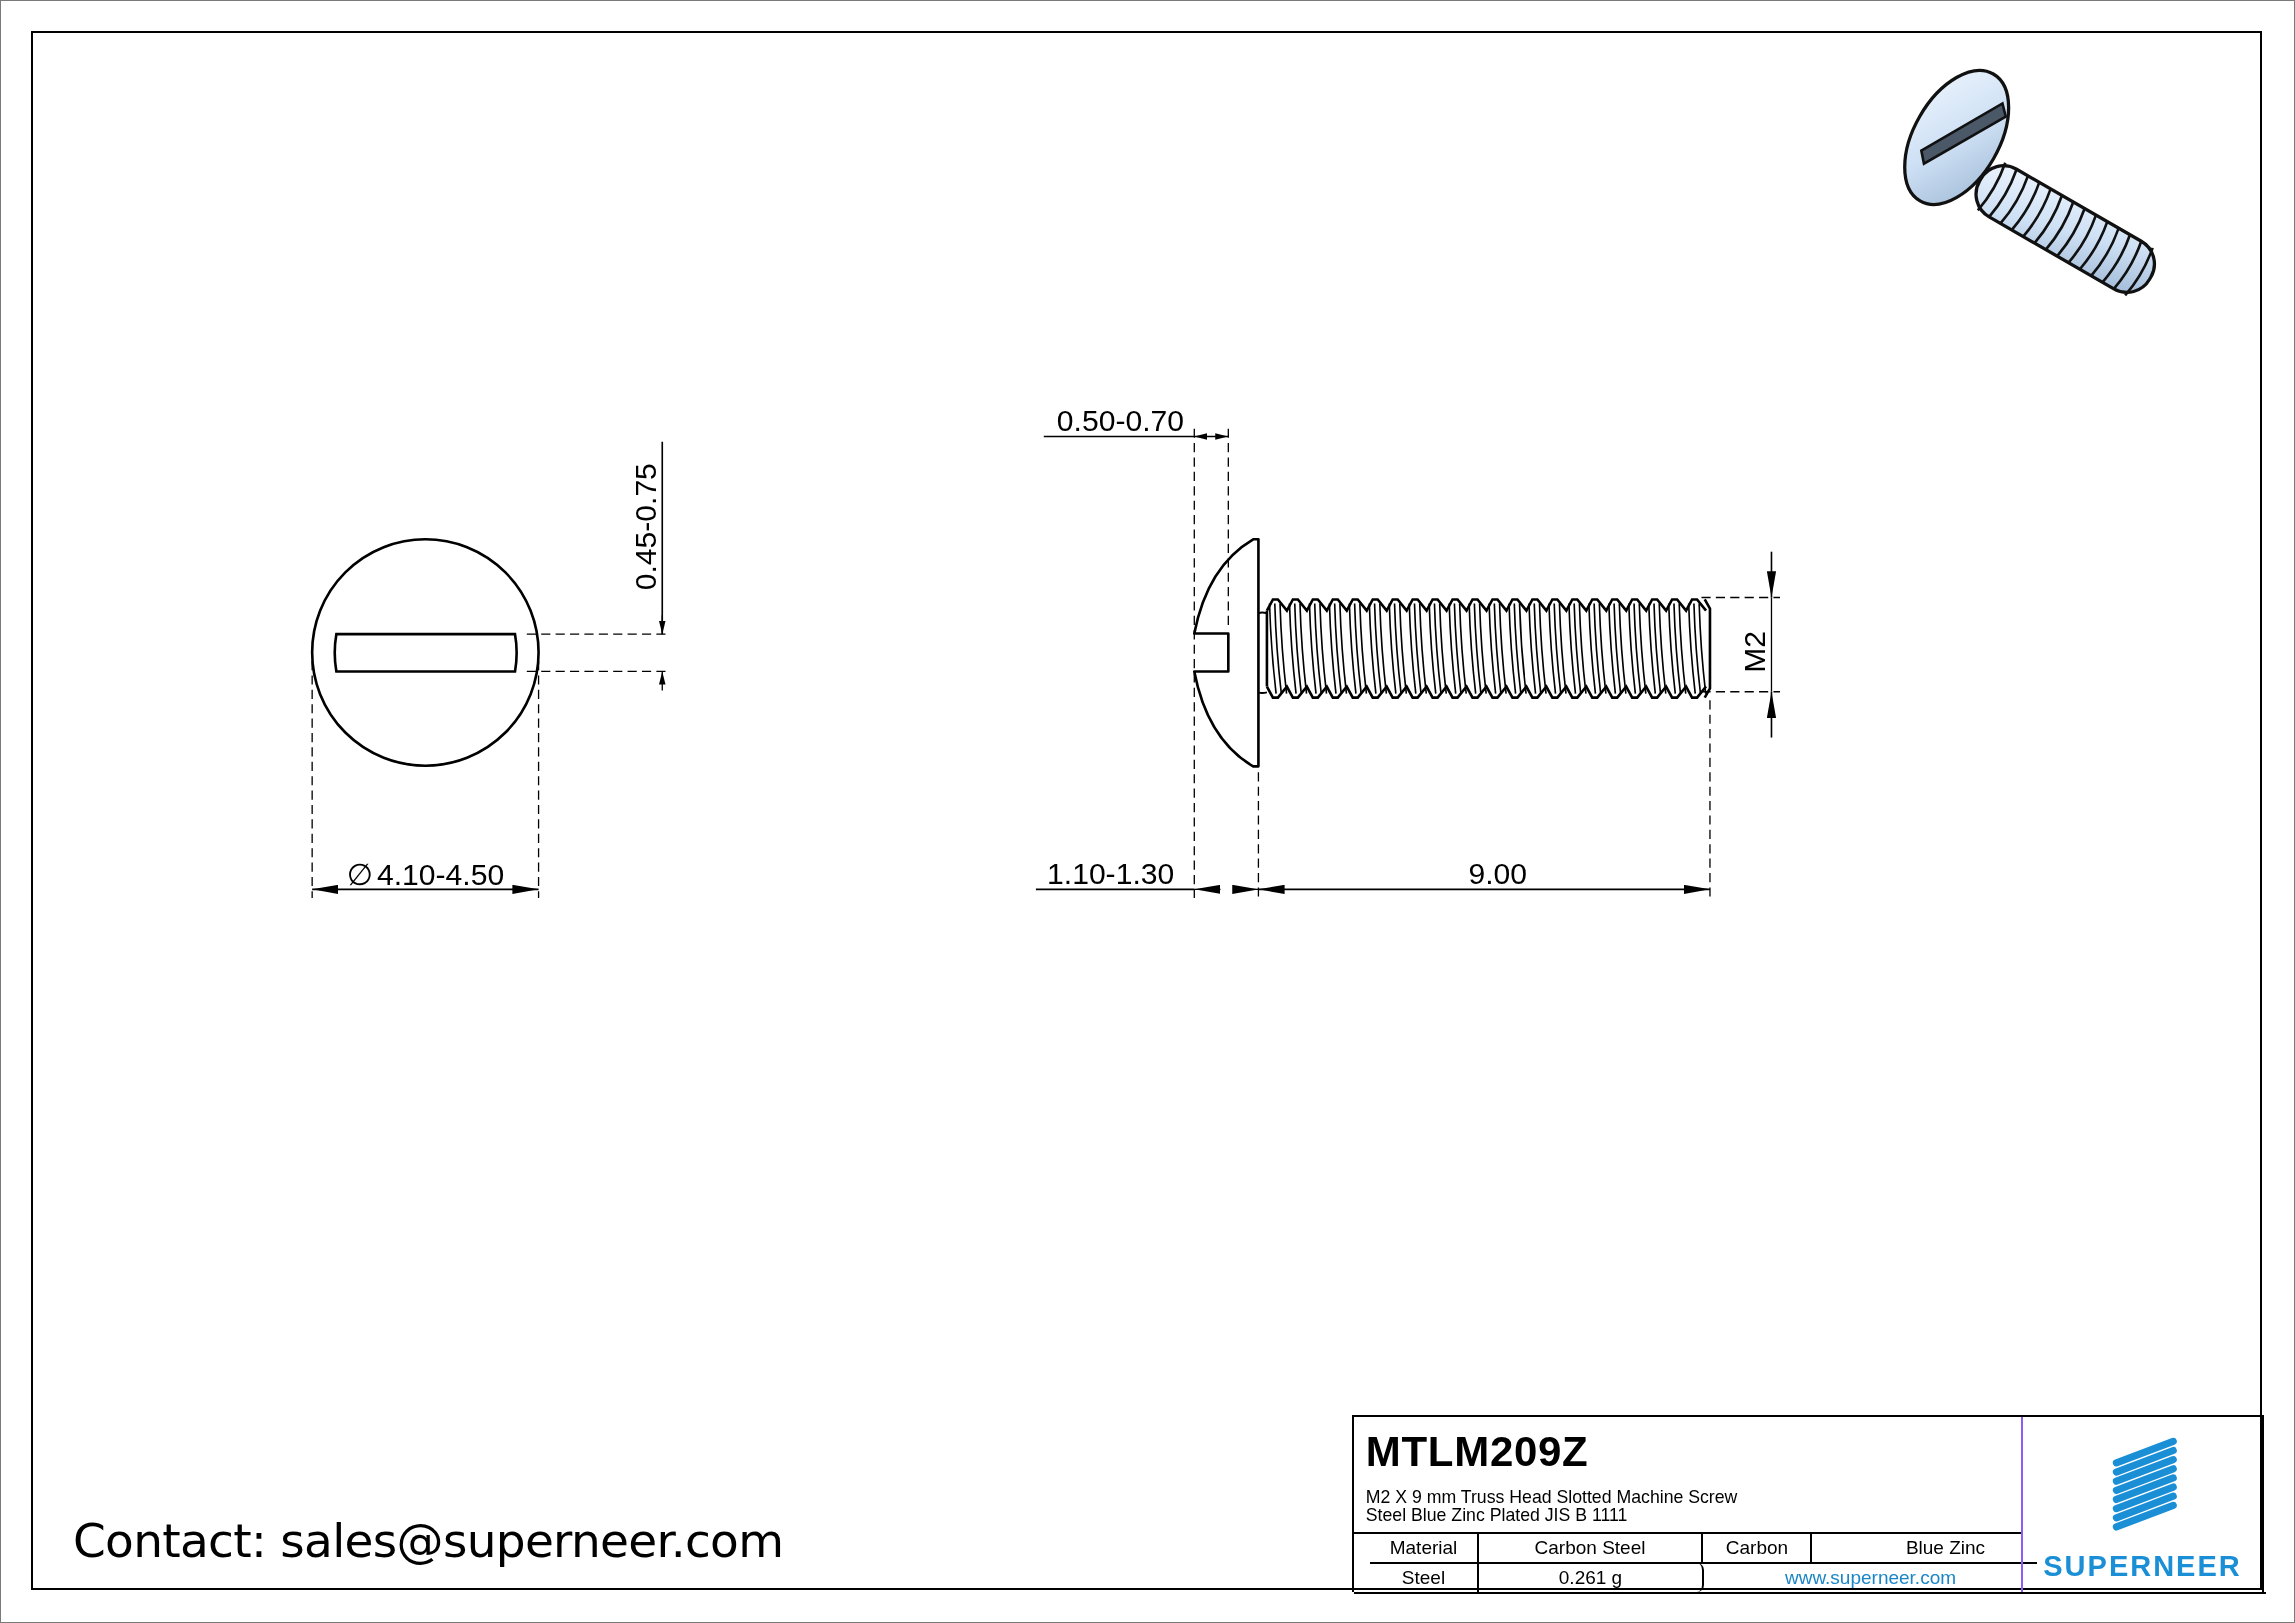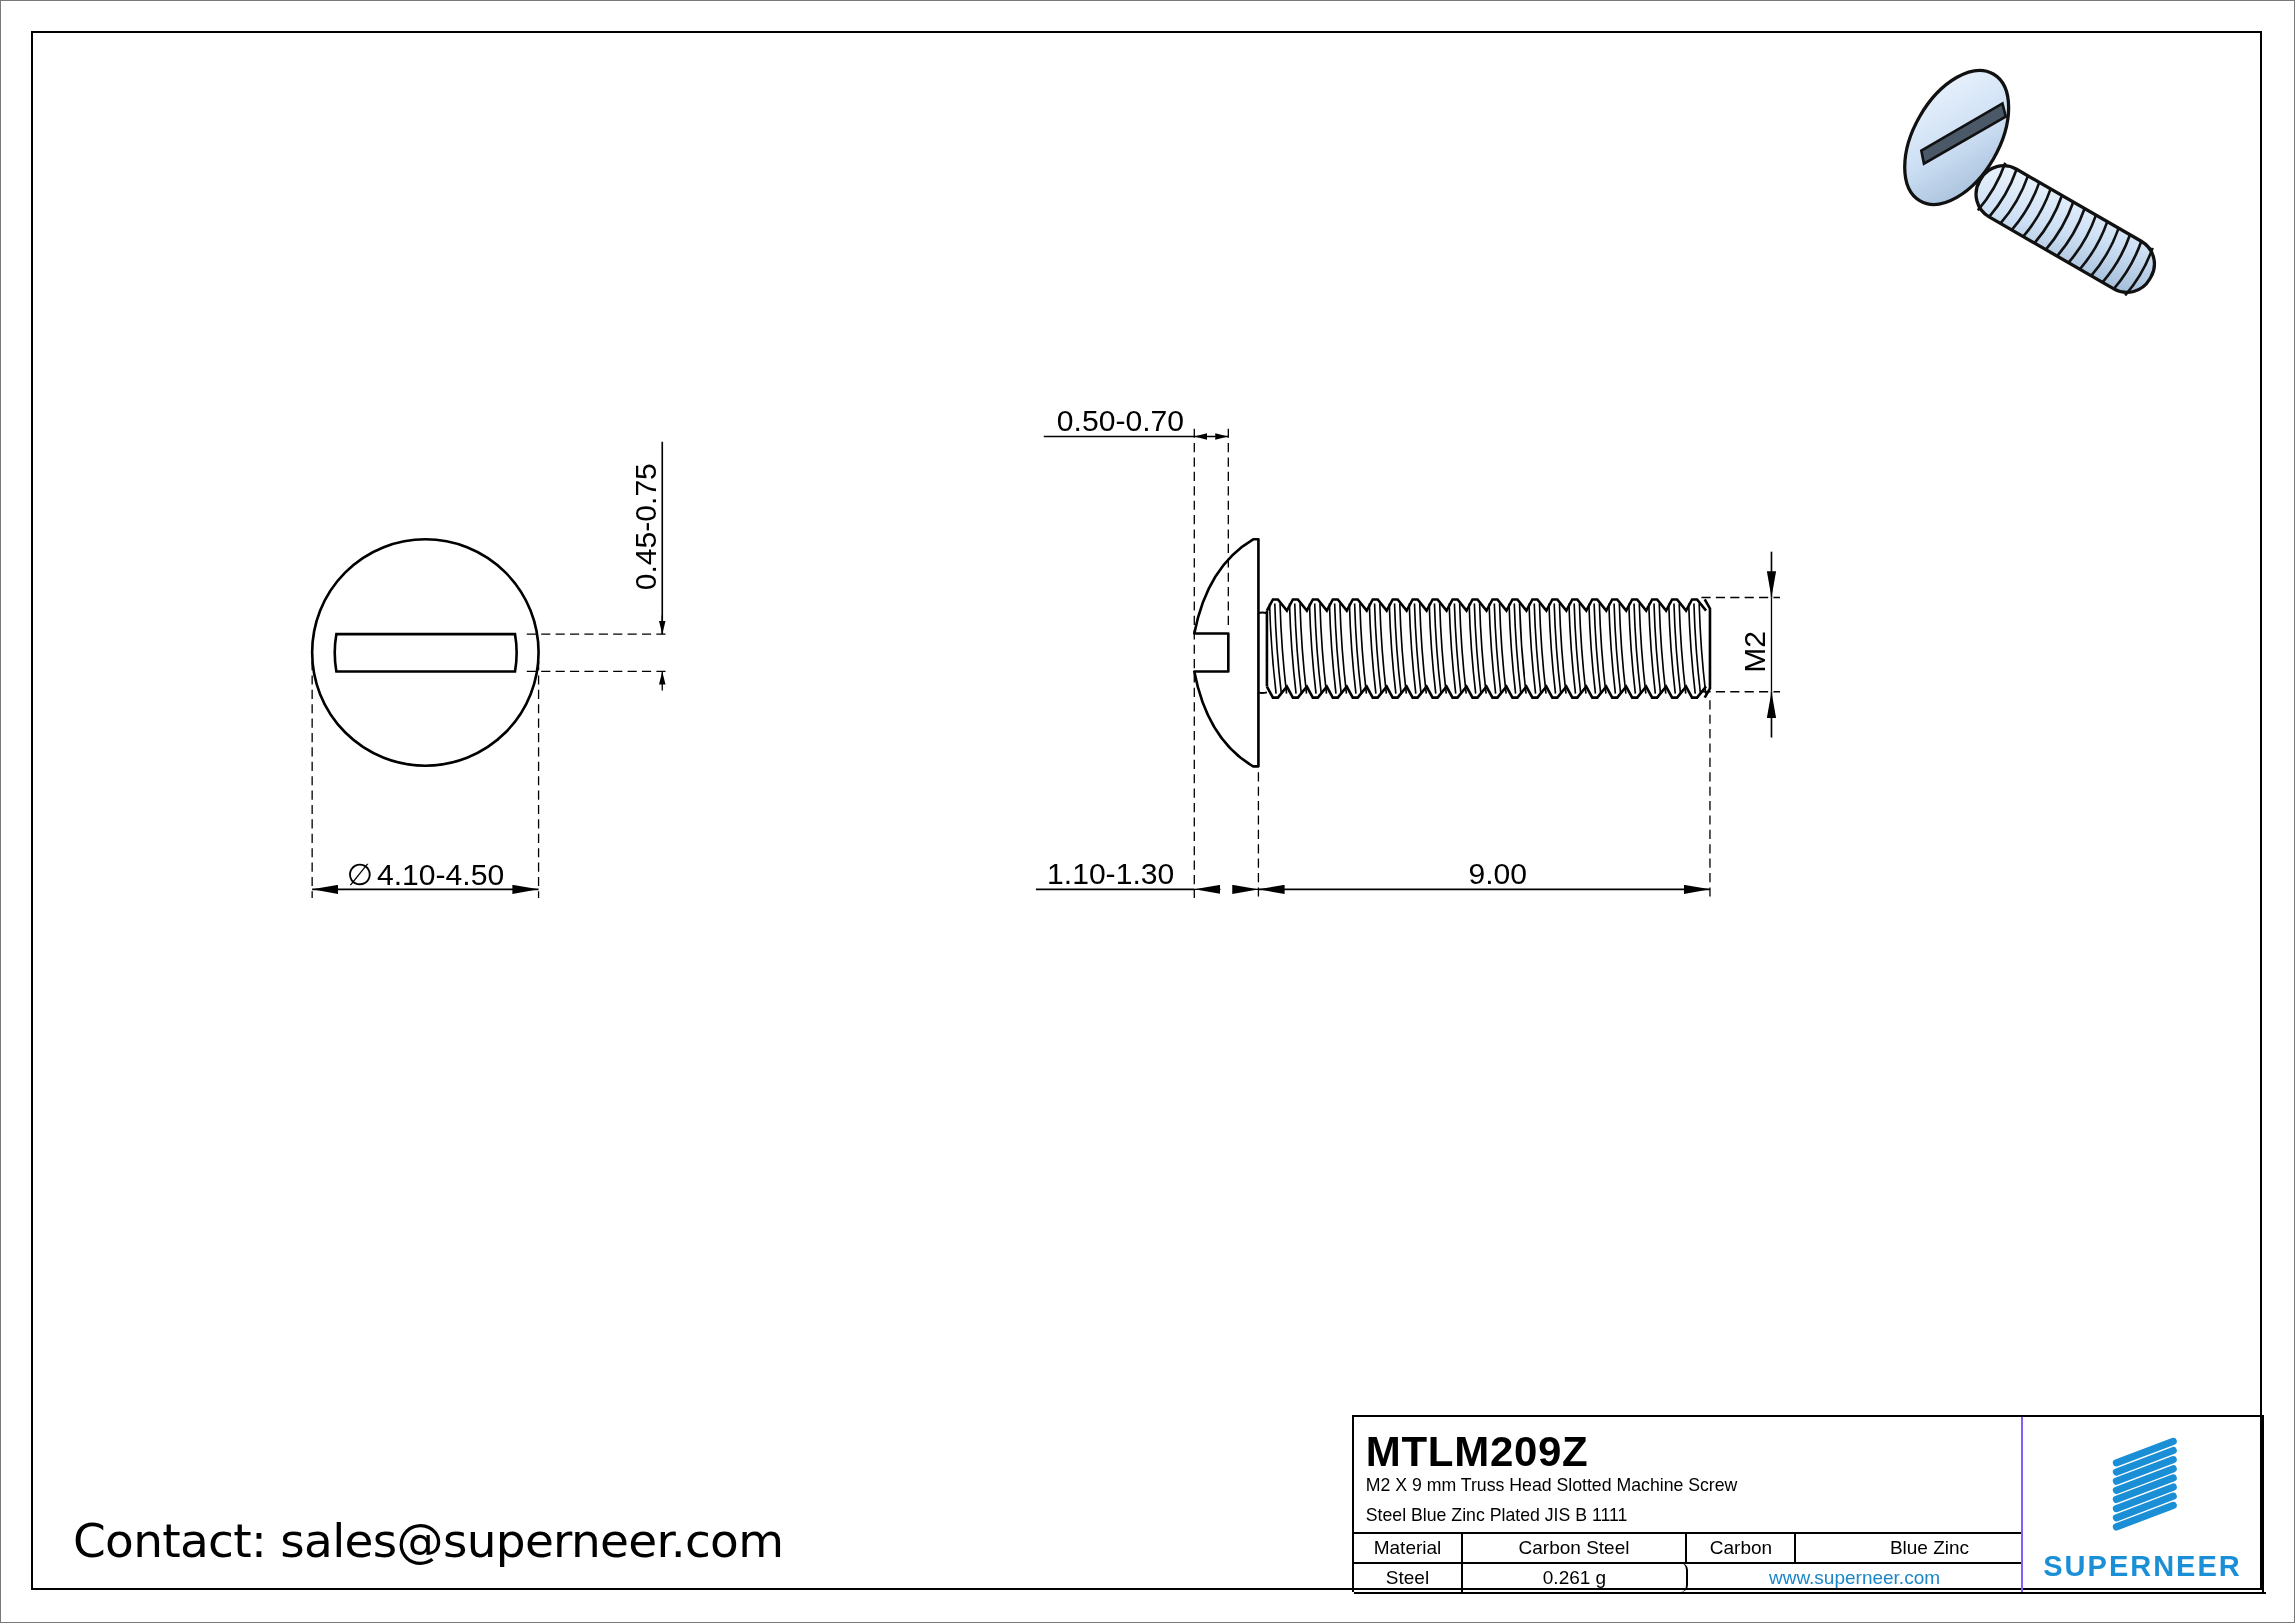--- a/index.html
+++ b/index.html
@@ -7,23 +7,23 @@
   .sheet { position: absolute; left: 0; top: 0; width: 2295px; height: 1623px; }
   svg text { font-family: "Liberation Sans", sans-serif; }
   .outer-border { position: absolute; left: 0; top: 0; width: 2293px; height: 1621px; border: 1.3px solid #7a7a7a; }
   .inner-frame { position: absolute; left: 31px; top: 31px; width: 2231px; height: 1559px; border: 2px solid #000; box-sizing: border-box; }
 
   .title-block { position: absolute; left: 1352px; top: 1415px; width: 912px; height: 177px; box-sizing: border-box; border-top: 2px solid #000; border-left: 2px solid #000; }
   .tb-main { position: absolute; left: 0; top: 0; width: 667px; height: 175px; }
   .tb-head { position: absolute; left: 0; top: 0; width: 667px; height: 117px; border-bottom: 2px solid #000; box-sizing: border-box; }
   .part-no { position: absolute; left: 11.8px; top: 14.4px; font-size: 42px; font-weight: bold; color: #000; letter-spacing: 0.7px; line-height: 1; }
   .desc { position: absolute; left: 11.8px; font-size: 17.7px; color: #000; line-height: 1; white-space: nowrap; }
-  .desc.l1 { top: 60px; }
+  .desc.l1 { top: 72px; }
   .desc.l2 { top: 90px; }
-  .tb-row { position: absolute; left: 0; width: 667px; box-sizing: border-box; }
+  .tb-row { position: absolute; left: 16px; width: 667px; box-sizing: border-box; }
   .tb-row.r1 { top: 117px; height: 29.5px; border-bottom: 2px solid #000; }
   .tb-row.r2 { top: 146px; height: 29px; }
   .cell { position: absolute; top: 0; height: 100%; display: flex; align-items: center; justify-content: center; font-size: 19px; color: #000; box-sizing: border-box; white-space: nowrap; }
   .cell.bordered { border-right: 2px solid #000; }
   .cell.link { color: #1a86c8; }
   .logo-cell { position: absolute; left: 667px; top: 0; width: 243px; height: 175px; border-left: 2px solid #8b5cf6; border-right: 2px solid #000; box-sizing: border-box; }
   .logo-word { position: absolute; left: 0; width: 100%; top: 135px; text-align: center; font-size: 29px; font-weight: bold; letter-spacing: 2px; color: #1a8fd6; line-height: 1; }
   .tb-bottom { position: absolute; left: 0; top: 175px; width: 912px; height: 2px; background: #000; }
 
   .contact { position: absolute; left: 73px; top: 1517px; font-family: "DejaVu Sans", sans-serif; font-size: 47px; color: #000; line-height: 1; white-space: nowrap; letter-spacing: -0.7px; }

